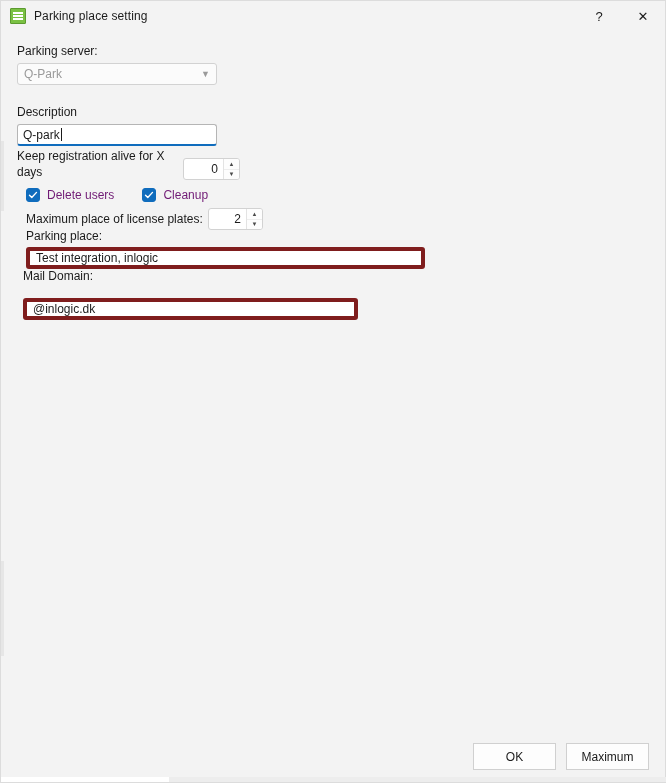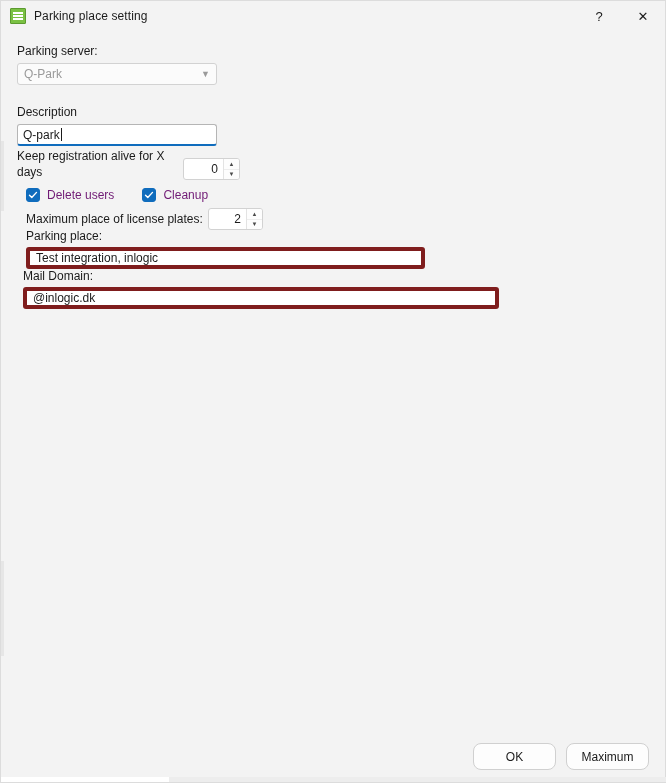--- a/index.html
+++ b/index.html
@@ -218,21 +218,21 @@
     position: absolute;
     right: 16px;
     bottom: 12px;
     display: flex;
     gap: 10px;
   }
   .btn {
     width: 81px;
     height: 25px;
     border: 1px solid #d0d0d0;
-    border-radius: 8px;
+    border-radius: 0;
     background: #fdfdfd;
     font-size: 12px;
     color: #1b1b1b;
     display: flex;
     align-items: center;
     justify-content: center;
     cursor: default;
   }
 
   
@@ -336,21 +336,21 @@
 
     <div class="row" style="left:25px; top:197px;">
       <div class="field-label">Parking place:</div>
       <div class="wide-box" style="width:399px; margin-top:3px;">
         <span>Test integration, inlogic</span>
       </div>
     </div>
 
     <div class="row" style="left:22px; top:237px;">
       <div class="field-label">Mail Domain:</div>
-      <div class="wide-box" style="width:476px; margin-top:3px;">
+      <div class="wide-box" style="width:335px; margin-top:14px;">
         <span>@inlogic.dk</span>
       </div>
     </div>
 
     <div class="footer">
       <div class="btn">OK</div>
       <div class="btn">Maximum</div>
     </div>
   </div>
 

